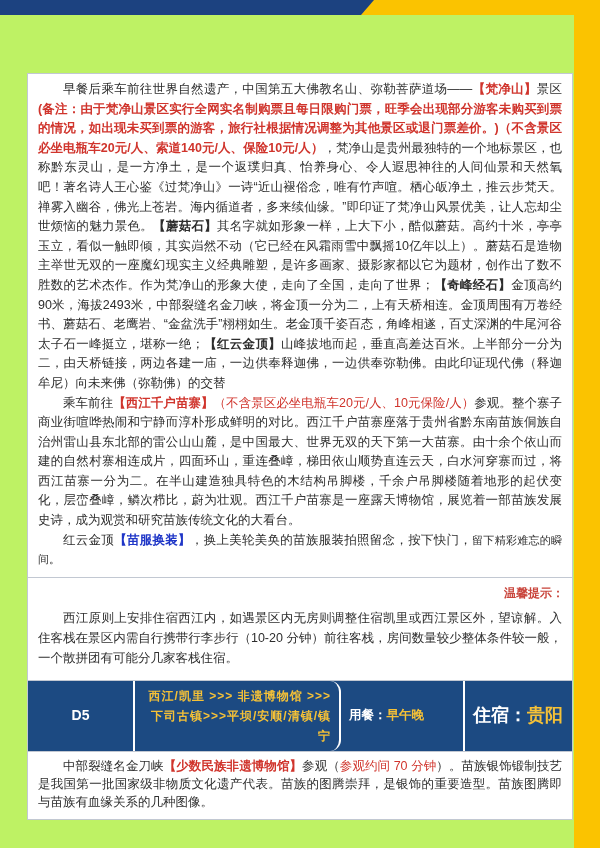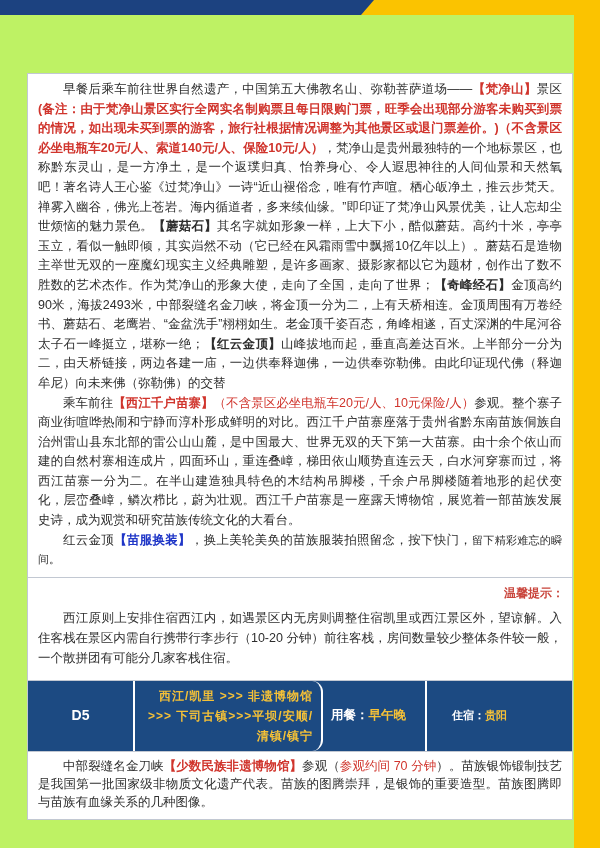--- a/index.html
+++ b/index.html
@@ -44,22 +44,22 @@
   
   .d5-row { display:flex; background:var(--table-blue,#1C4A82);
     border-top:1px solid #c2c8d2; border-bottom:1px solid #c2c8d2;
     min-height:50px; }
   .d5-row .c { box-sizing:border-box; display:flex; align-items:center; font-weight:bold; }
   .c-day { width:107px; justify-content:center; color:#ffffff; font-size:14px;
     border-right:2px solid #ffffff;text-align:center; }
   .c-route { flex:1; padding:5px 8px; color:var(--table-yellow,#F5C137);
     font-size:12px; letter-spacing:1px; line-height:20px;
     border-right:2px solid #ffffff; text-align:right;border-radius:11px; }
-  .c-meals { width:104px; padding:5px 8px; border-right:2px solid #ffffff; font-size:12.5px; }
-  .c-lodging { width:128px; padding:5px 8px; font-size:11px;margin-left:17px; }
+  .c-meals { width:124px; padding:5px 8px; border-right:2px solid #ffffff; font-size:12.5px; }
+  .c-lodging { width:107px; padding:5px 8px; font-size:18px; }
   .lbl { color:#ffffff; }
   .val { color:var(--table-yellow,#F5C137); }
 
   .cell.bottom { padding:5px 10px 8px 10px; line-height:18px; }
 </style>
 </head>
 <body>
 
 <div class="page">
 

